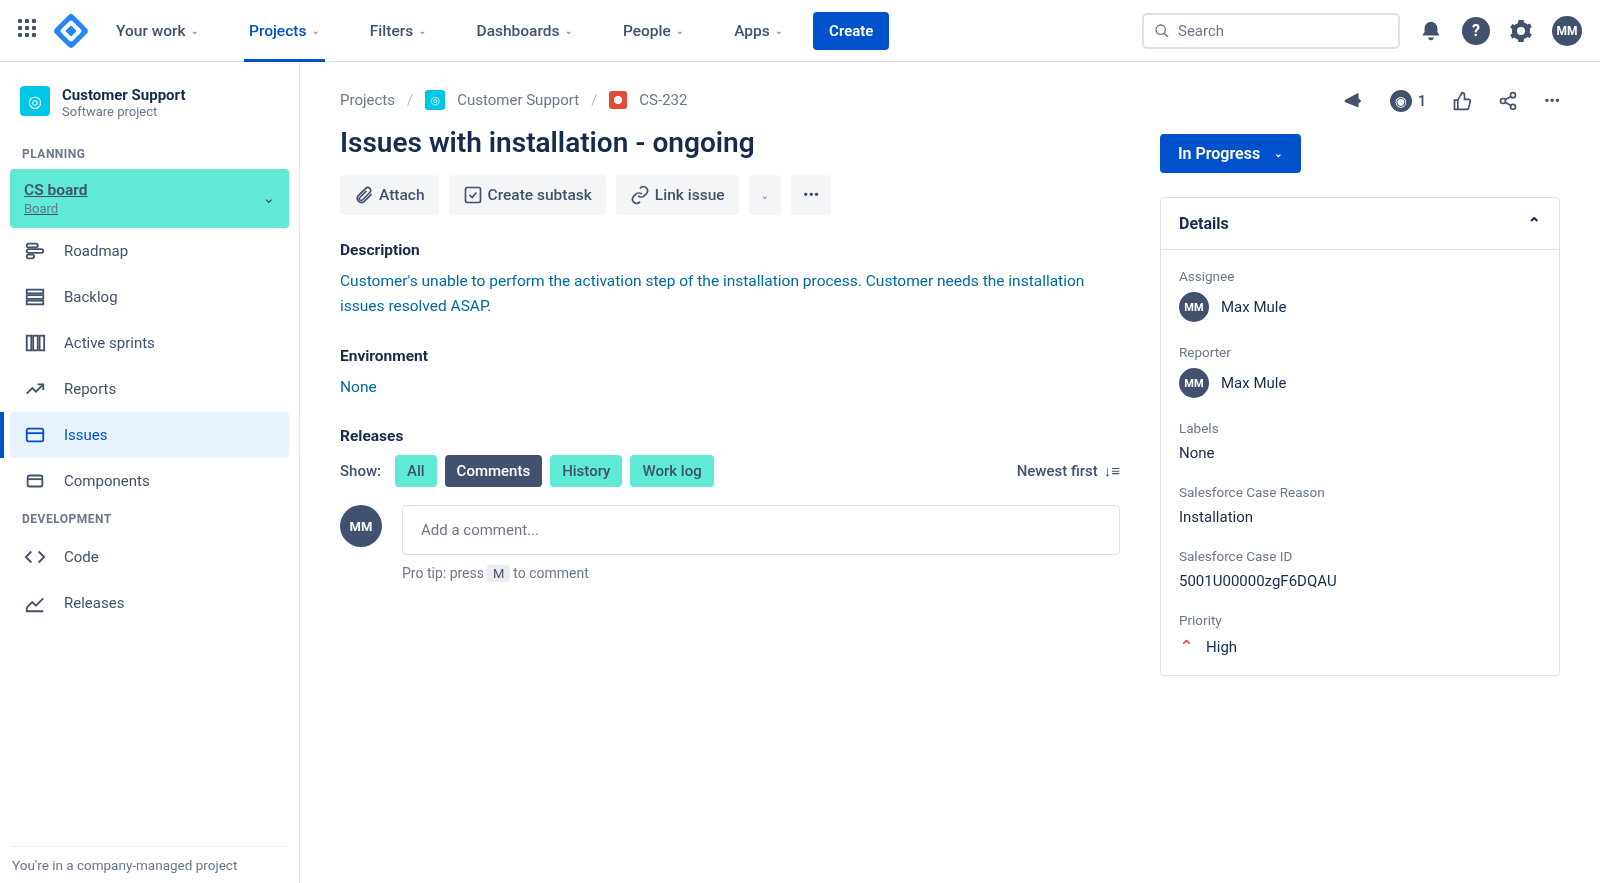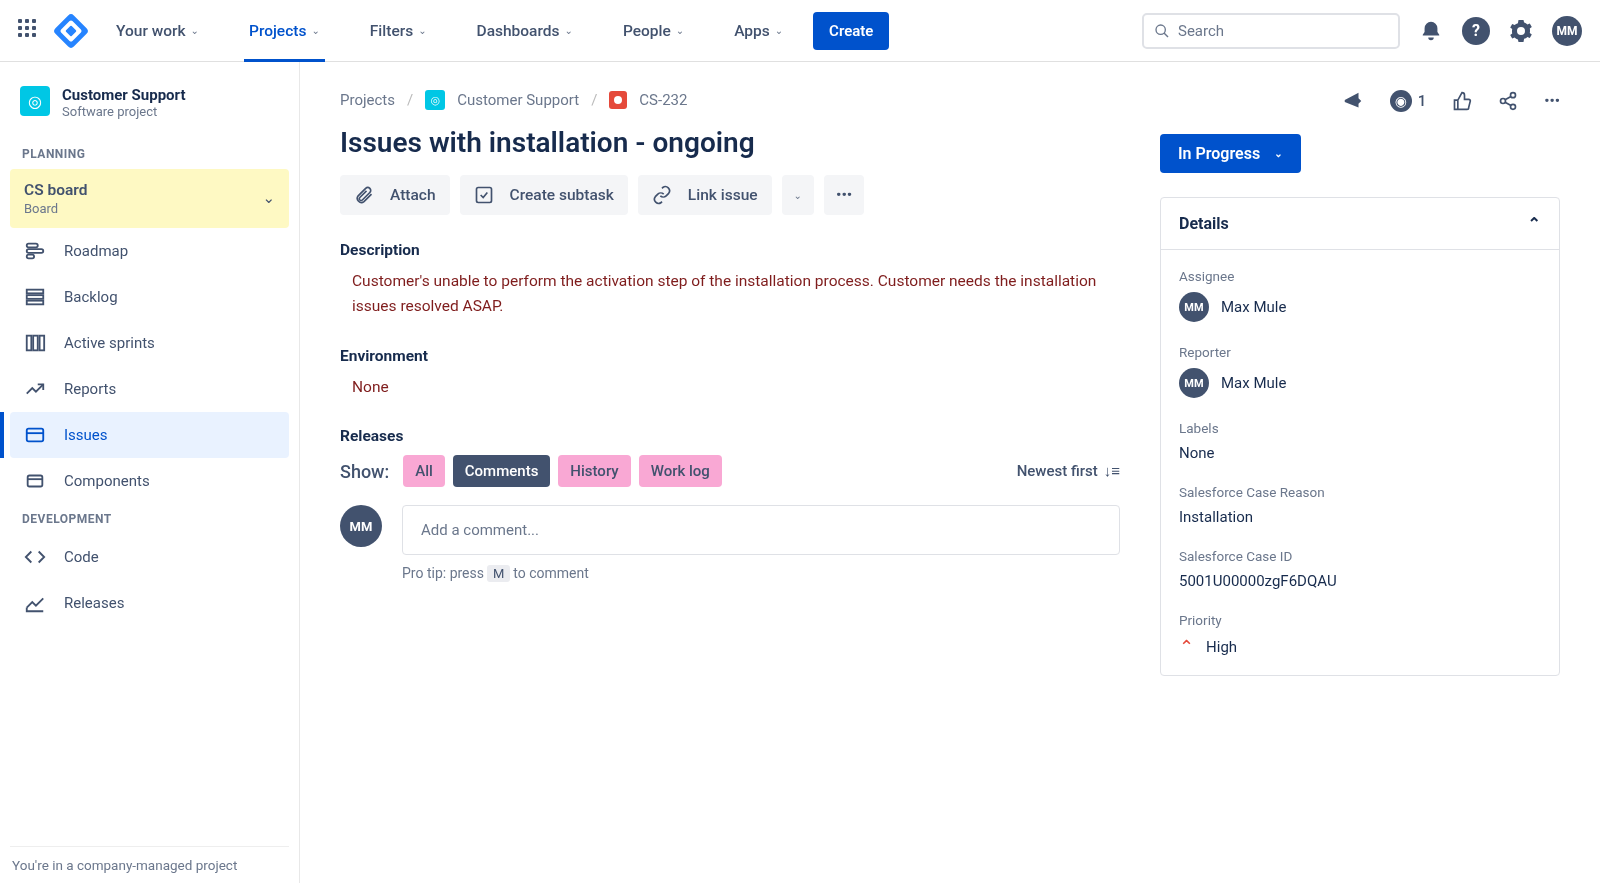--- a/index.html
+++ b/index.html
@@ -21,43 +21,43 @@
 .avatar { width:30px; height:30px; border-radius:50%; background:#42526E; color:#fff; display:flex; align-items:center; justify-content:center; font-size:12px; font-weight:700;}
 .nav-icon { width:26px; height:26px; color:#42526E; cursor:pointer; display:flex; align-items:center; justify-content:center;}
 .layout { display:flex; height:calc(100% - 62px); }
 .sidebar { width:300px; border-right:1px solid #e8e8e8; padding:24px 10px 0 10px; display:flex; flex-direction:column; position:relative;}
 .proj-head { display:flex; gap:12px; padding:0 10px 20px 10px; }
 .proj-icon { width:30px; height:30px; background:#00C7E5; border-radius:4px; display:flex; align-items:center; justify-content:center; color:#fff; font-size:16px;}
 .proj-title { font-size:15px; font-weight:700; }
 .proj-sub { font-size:13px; color:#6B778C; }
 .sec-head { font-size:12px; font-weight:700; color:#6B778C; letter-spacing:0.5px; padding:8px 12px; }
 .side-item { display:flex; align-items:center; gap:18px; padding:12px 14px; border-radius:4px; font-size:15px; color:#42526E; cursor:pointer;}
-.side-item.sel { background:#fef9c3; flex-direction:column; align-items:flex-start; gap:2px; position:relative;}
+.side-item.sel { background:#5eead4; flex-direction:column; align-items:flex-start; gap:2px; position:relative;text-decoration:underline;}
 .side-item.sel .sub{ font-size:13px; color:#6B778C;}
 .side-item.sel .chev-r{position:absolute;right:14px;top:20px;}
 .side-item.active { background:#E9F2FF; color:#0052CC; position:relative;}
 .side-item.active::before{content:"";position:absolute;left:-10px;top:0;bottom:0;width:4px;background:#0052CC;}
 .side-icon { width:22px; height:22px; display:flex; align-items:center; justify-content:center; flex-shrink:0;}
 .footer-note { margin-top:auto; font-size:13.5px; color:#6B778C; padding:10px 0 10px 2px; border-top:1px solid #eee;}
 .main { flex:1; padding:28px 40px; display:flex; gap:40px; overflow:hidden;}
 .content { flex:1; min-width:0;}
 .crumbs { display:flex; align-items:center; gap:12px; font-size:15px; color:#6B778C; margin-bottom:16px;}
 .crumbs .sep{color:#bbb;}
 .proj-chip{width:20px;height:20px;background:#00C7E5;border-radius:3px;display:inline-flex;align-items:center;justify-content:center;color:#fff;font-size:11px;}
 .issue-chip{width:18px;height:18px;background:#E5493A;border-radius:3px;display:inline-block;position:relative;}
 .issue-chip::after{content:"";position:absolute;inset:5px;background:#fff;border-radius:50%;}
 .title { font-size:28px; font-weight:600; margin-bottom:16px;}
 .action-row { display:flex; gap:10px; margin-bottom:26px;}
-.act-btn { display:flex; align-items:center; gap:16px; background:#F4F5F7; border:none; padding:10px 14px; font-size:15.5px; font-weight:500; color:#42526E; border-radius:4px; cursor:pointer;}
+.act-btn { display:flex; align-items:center; gap:5px; background:#F4F5F7; border:none; padding:10px 14px; font-size:15.5px; font-weight:500; color:#42526E; border-radius:4px; cursor:pointer;}
 .act-btn.icon-only{padding:10px 12px;}
 .field-label { font-size:15.5px; font-weight:700; color:#172B4D; margin-bottom:10px;}
-.field-text { font-size:15.5px; color:#7f1d1d; line-height:1.6; margin-bottom:28px;margin-left:12px;}
+.field-text { font-size:15.5px; color:#0369a1; line-height:1.6; margin-bottom:28px;}
 .activity-tabs { display:flex; align-items:center; gap:14px; margin-top:6px; margin-bottom:18px;}
-.act-label{font-size:18px;color:#42526E;font-weight:500;}
-.tab-btn { background:#f9a8d4; border:none; padding:7px 12px; font-size:15px; border-radius:4px; cursor:pointer; color:#42526E; font-weight:500;}
+.act-label{font-size:15px;color:#42526E;font-weight:500;}
+.tab-btn { background:#5eead4; border:none; padding:7px 12px; font-size:15px; border-radius:4px; cursor:pointer; color:#42526E; font-weight:500;}
 .tab-btn.active { background:#42526E; color:#fff;}
 .newest{margin-left:auto;display:flex;align-items:center;gap:6px;font-size:15px;color:#42526E;cursor:pointer;font-weight:500;}
 .comment-row{display:flex;gap:20px;align-items:flex-start;}
 .comment-box{flex:1;border:1px solid #DFE1E6;border-radius:4px;padding:15px 18px;color:#6B778C;font-size:15px;}
 .protip{font-size:14px;color:#6B778C;margin-top:10px;margin-left:62px;}
 .protip b{font-weight:400;text-align:right;}
 .key-pill{display:inline-block;background:#EBECF0;border-radius:3px;padding:1px 6px;font-size:13px;color:#42526E;margin:0 3px;}
 .right-col{width:400px;flex-shrink:0;}
 .header-icons{display:flex;justify-content:flex-end;gap:26px;align-items:center;margin-bottom:22px;}
 .hicon{cursor:pointer;color:#42526E;display:flex;align-items:center;gap:6px;font-size:15px;font-weight:500;}

